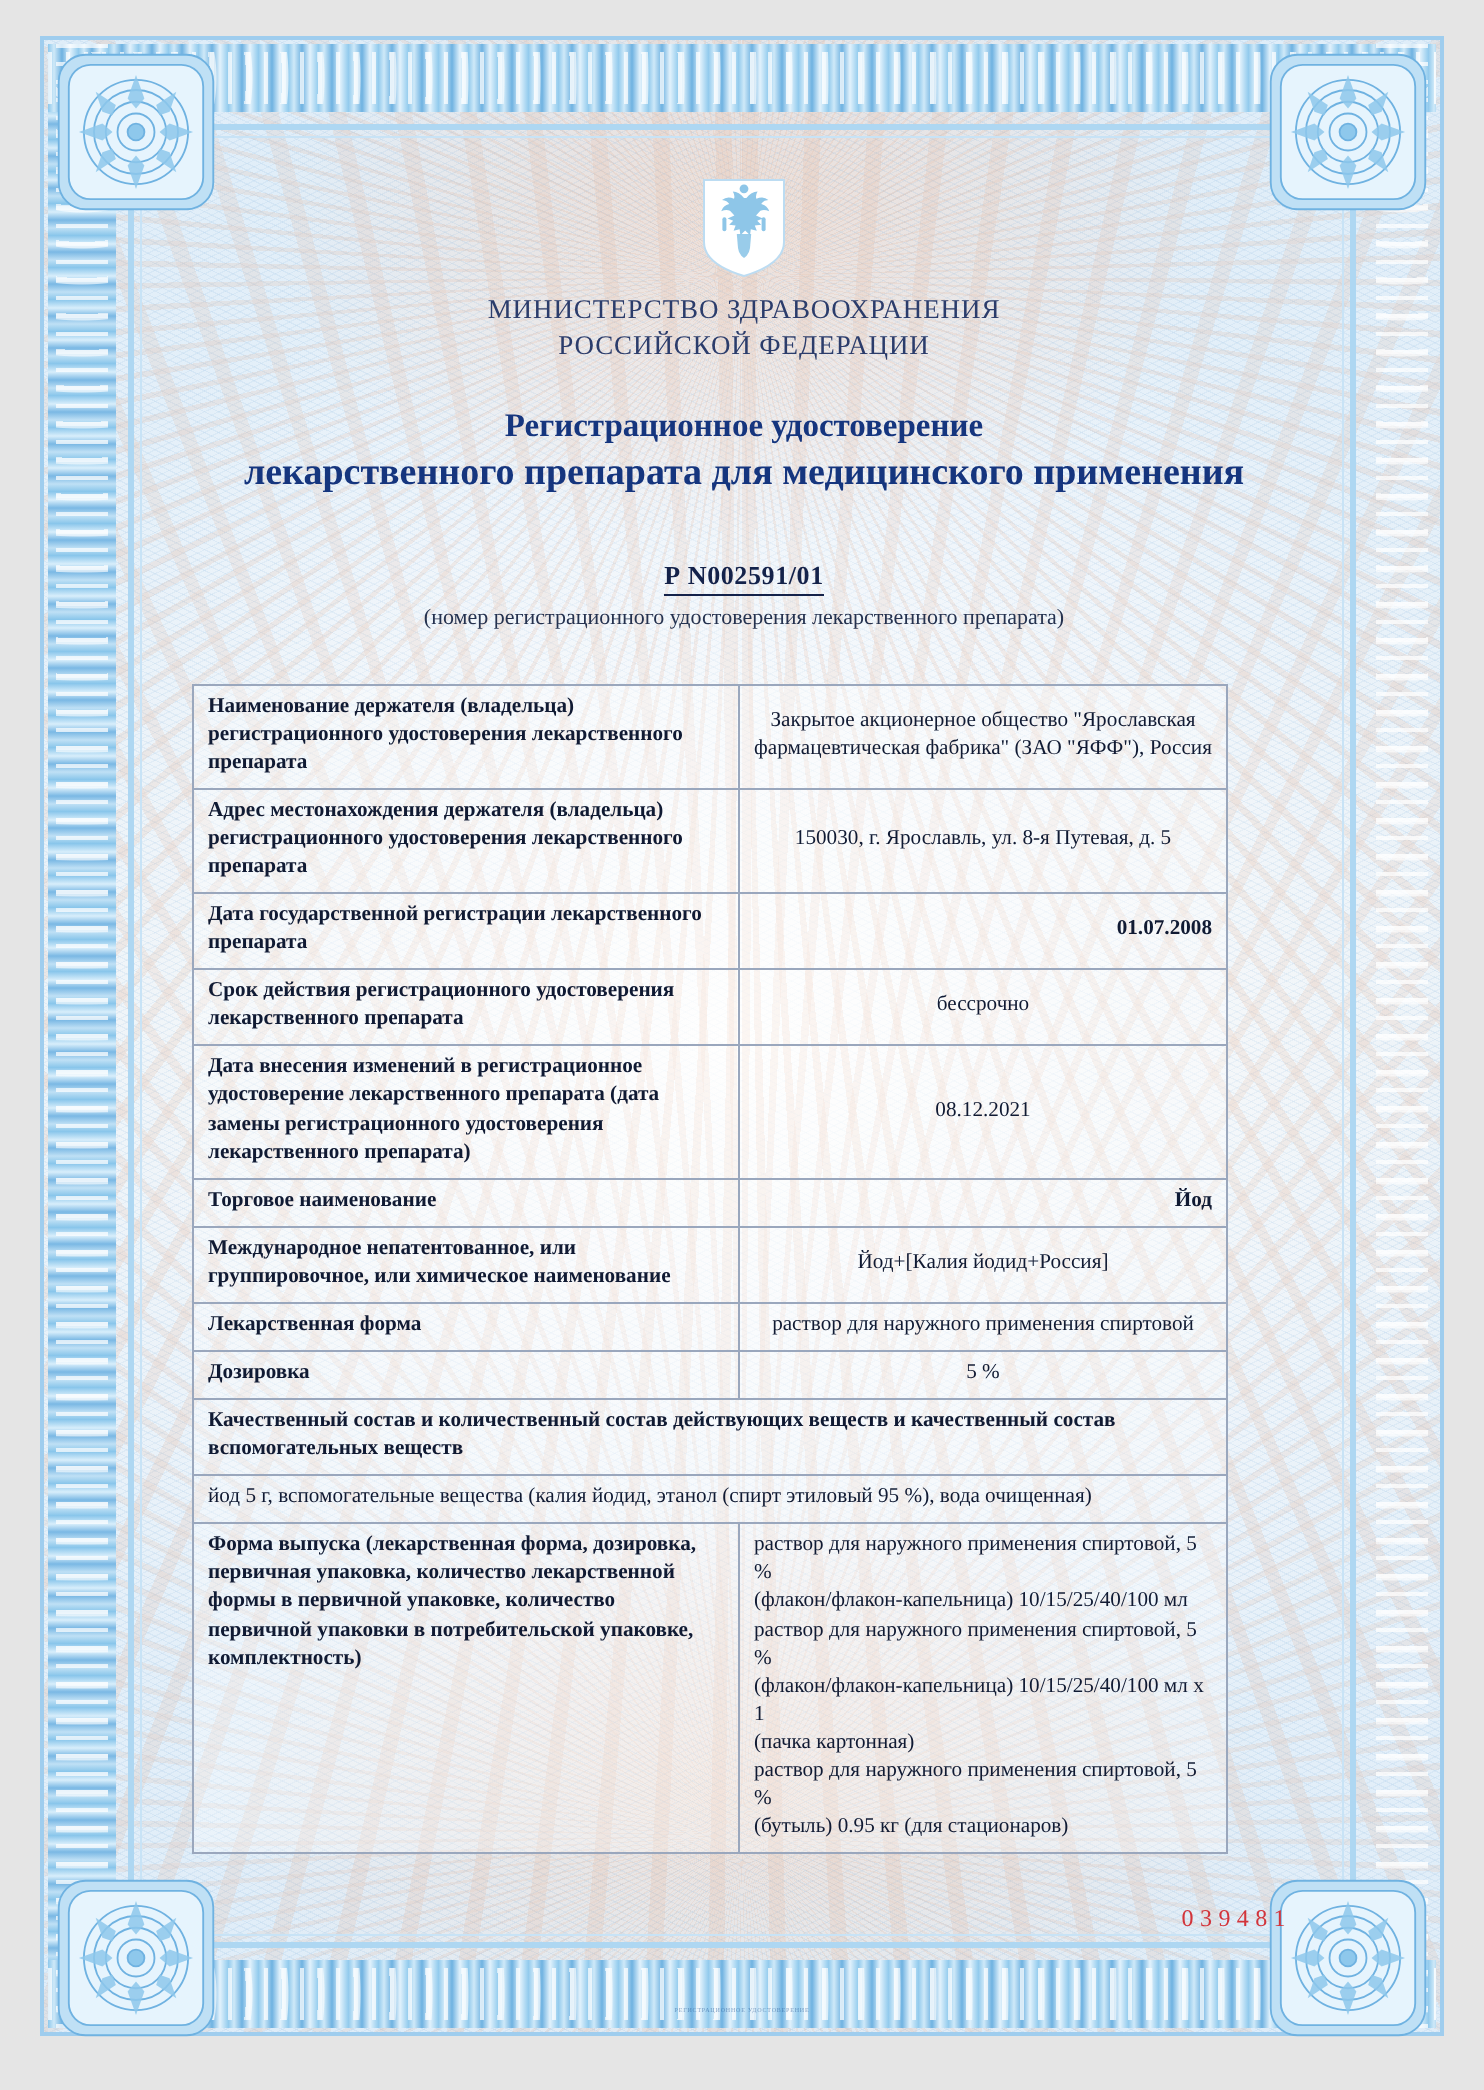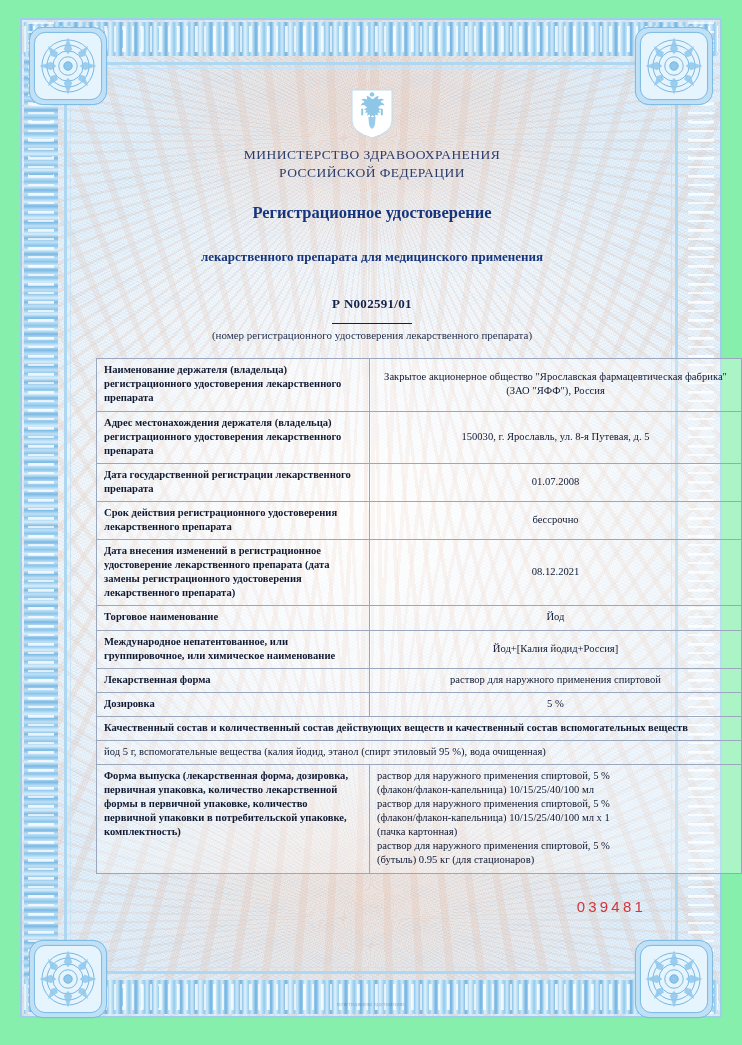--- a/index.html
+++ b/index.html
@@ -8,21 +8,21 @@
     background: #ffffff;
   }
   body {
     font-family: "Liberation Serif", serif;
   }
   .page {
     position: relative;
     width: 742px;
     height: 1045px;
     overflow: hidden;
-    background: #86efac;
+    background: #e5e5e5;
   }
 
   
   .bg-base {
     position: absolute;
     left: 20px; top: 18px;
     width: 702px; height: 1000px;
     background:
       radial-gradient(ellipse 300px 210px at 50% 9%, rgba(246,208,186,0.55) 0%, rgba(246,214,196,0.20) 55%, rgba(255,255,255,0) 78%),
       radial-gradient(ellipse 330px 190px at 50% 88%, rgba(247,212,190,0.50) 0%, rgba(248,220,203,0.18) 58%, rgba(255,255,255,0) 80%),
@@ -163,46 +163,46 @@
   }
 
   .doc-title {
     text-align: center;
     color: #15357e;
     font-weight: bold;
     font-size: 16.5px;
     line-height: 1.38;
     margin-top: 20px;
   }
-  .doc-title .line2 { font-size: 13px; margin-top: 24px; }
+  .doc-title .line2 { font-size: 19px; }
 
   .regnum-wrap {
     text-align: center;
     margin-top: 28px;
   }
   .regnum {
     display: inline-block;
     font-weight: bold;
     font-size: 13px;
     color: #14224a;
     border-bottom: 1.4px solid #14224a;
-    padding-bottom: 11px;
+    padding-bottom: 1px;
     letter-spacing: .3px;
   }
   .regnum-cap {
     text-align: center;
     font-size: 11px;
     color: #25324f;
     margin-top: 5px;
   }
 
   
   table.cert {
-    margin-top: 17px;
-    width: 646px;
+    margin-top: 27px;
+    width: 518px;
     border-collapse: collapse;
     table-layout: fixed;
     background: rgba(255,255,255,0.30);
   }
   table.cert td {
     border: 1px solid #9aa7bd;
     padding: 4px 7px 5px 7px;
     vertical-align: middle;
     font-size: 10.6px;
     line-height: 1.33;
@@ -220,32 +220,33 @@
     text-align: left;
   }
   td.full {
     text-align: center;
   }
   td.full.bold {
     font-weight: bold;
     text-align: left;
   }
   td.val.bold {
-    font-weight: normal;
+    font-weight: bold;
+    text-align: right;
   }
   td.val .ln { display: block; }
 
   
   .serial {
     position: absolute;
     right: 96px;
-    top: 898px;
+    top: 952px;
     color: #d2343b;
-    font-family: Liberation Sans, sans-serif;
-    font-size: 15px;
+    font-family: Liberation Serif, serif;
+    font-size: 12px;
     letter-spacing: 3.2px;
   }
 
   .microtext {
     position: absolute;
     left: 0; right: 0;
     bottom: 38px;
     text-align: center;
     font-size: 3px;
     color: rgba(40,90,150,0.55);

